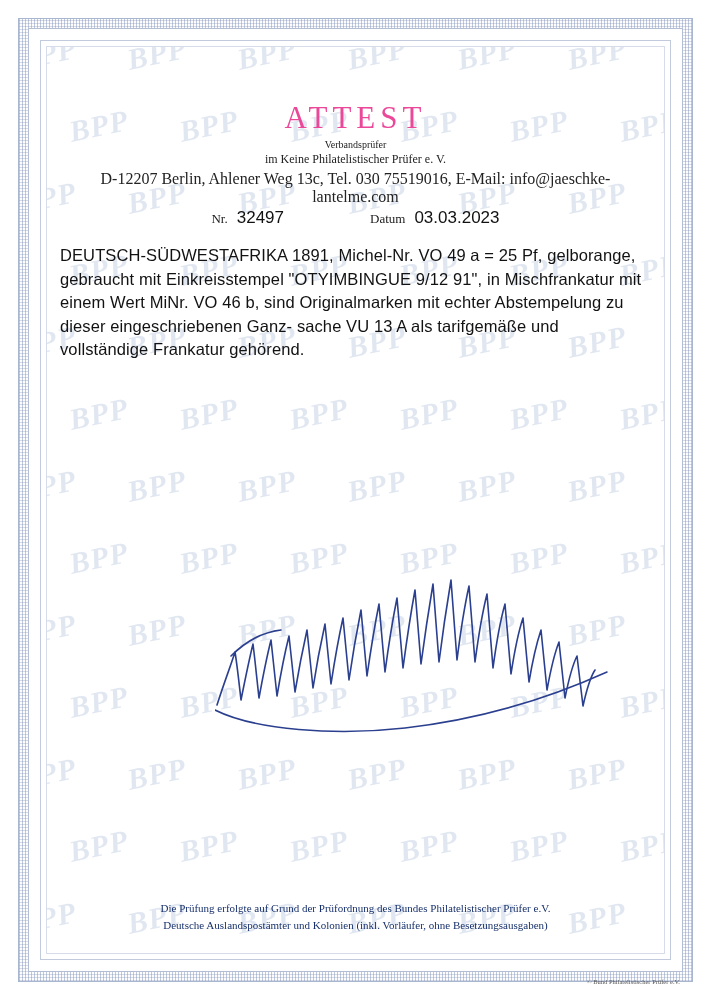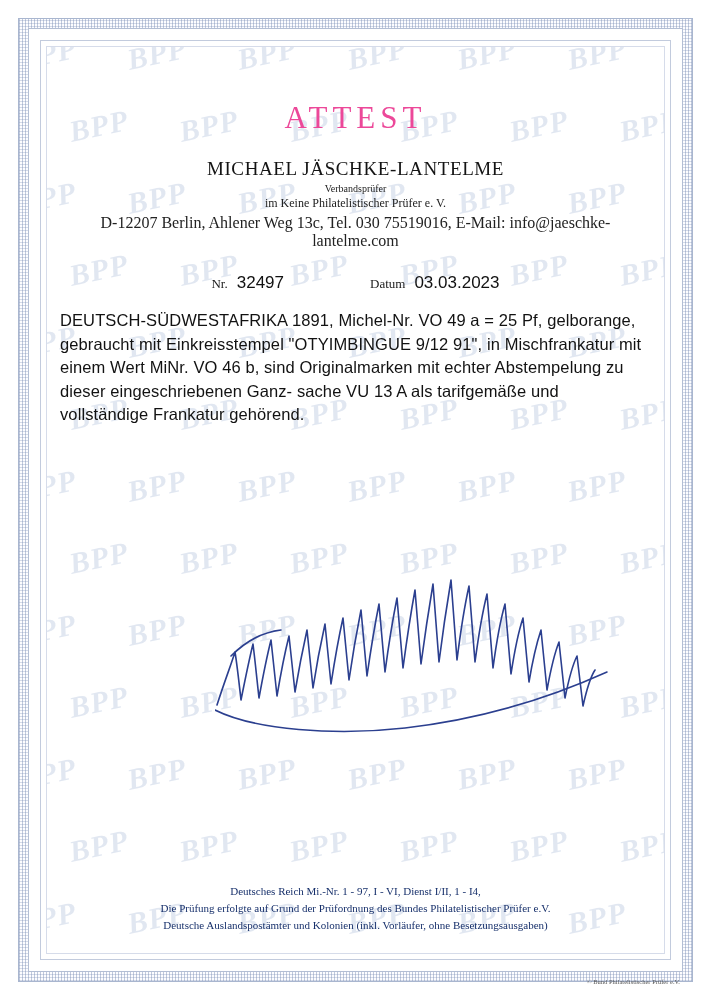--- a/index.html
+++ b/index.html
@@ -131,21 +131,21 @@
     text-align: center;
     font-size: 16px;
     margin-top: 3px;
     color: #222;
   }
 
   .meta-row {
     display: flex;
     justify-content: center;
     align-items: baseline;
-    margin-top: 23px;
+    margin-top: 2px;
     font-size: 14px;
     color: #1a1a1a;
   }
   .meta-label { font-size: 13px; }
   .meta-value {
     font-family: "Liberation Sans", sans-serif;
     font-size: 17px;
     margin-left: 9px;
     color: #111;
   }
@@ -284,21 +284,20 @@
       <span class="wm" style="left: 190px; top: 854px;">BPP</span>
       <span class="wm" style="left: 300px; top: 854px;">BPP</span>
       <span class="wm" style="left: 410px; top: 854px;">BPP</span>
       <span class="wm" style="left: 520px; top: 854px;">BPP</span>
     </div>
 
   <div class="content">
 
     <div class="attest-title">ATTEST</div>
 
-    <div class="expert-name">MICHAEL JÄSCHKE-LANTELME</div>
     <div class="expert-role">Verbandsprüfer</div>
     <div class="expert-assoc">im Keine Philatelistischer Prüfer e. V.</div>
     <div class="expert-addr">D-12207 Berlin, Ahlener Weg 13c, Tel. 030 75519016, E-Mail: info@jaeschke-lantelme.com</div>
 
     <div class="meta-row">
       <span class="meta-label">Nr.</span>
       <span class="meta-value">32497</span>
       <span class="meta-gap"></span>
       <span class="meta-label">Datum</span>
       <span class="meta-value">03.03.2023</span>
@@ -333,20 +332,19 @@
                  C 328 90, 330 110, 332 130 C 336 108, 340 92, 344 82
                  C 346 100, 348 120, 350 138 C 354 118, 358 104, 362 96
                  C 364 112, 366 130, 368 146 C 372 128, 376 116, 380 110"></path>
         <path d="M0 150 C 40 170, 120 176, 190 168 C 260 160, 330 140, 392 112"></path>
         <path d="M16 96 C 30 82, 48 72, 66 70"></path>
       </g>
     </svg>
   </div>
 
   <div class="footer">
-    <div>Deutsches Reich Mi.-Nr. 1 - 97, I - VI, Dienst I/II, 1 - I4,</div>
     <div>Die Prüfung erfolgte auf Grund der Prüfordnung des Bundes Philatelistischer Prüfer e.V.</div>
     <div>Deutsche Auslandspostämter und Kolonien (inkl. Vorläufer, ohne Besetzungsausgaben)</div>
   </div>
 
   <div class="copyright">© Bund Philatelistischer Prüfer e.V.</div>
 
 </div>
 
 </body></html>

